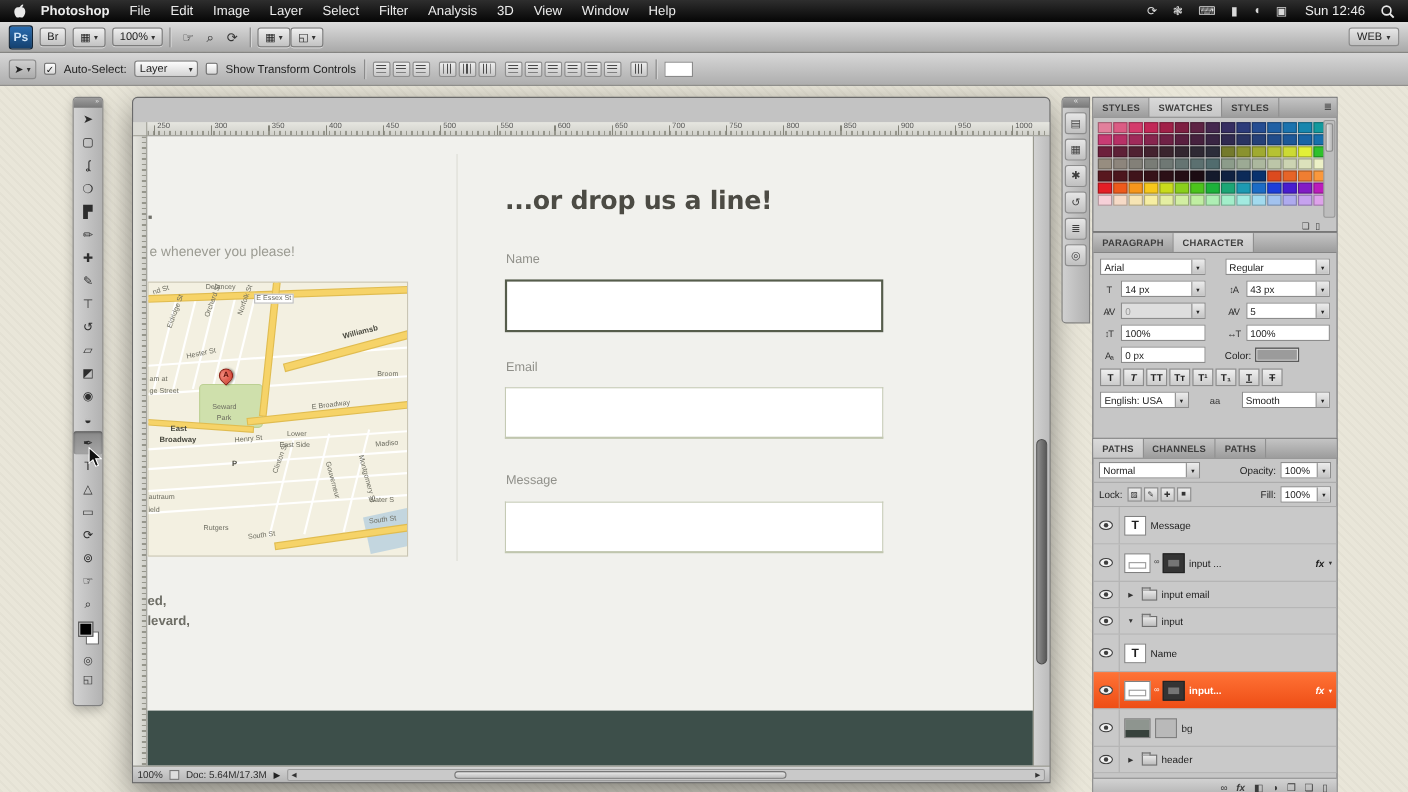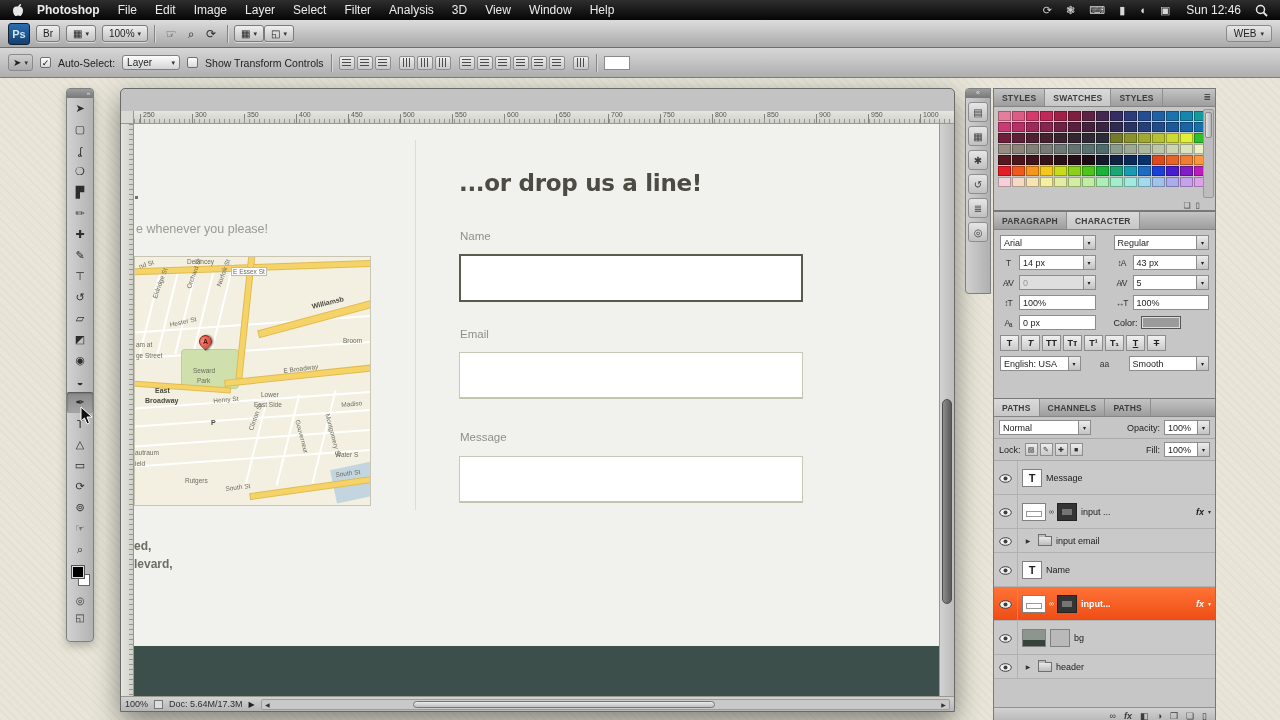--- a/index.html
+++ b/index.html
@@ -796,20 +796,31 @@
           <div class="eye-cell">
             <span><svg width="13" height="9" viewBox="0 0 13 9">
                 <ellipse cx="6.5" cy="4.5" rx="5.8" ry="3.8" fill="#f2f2f2" stroke="#3e3e3e"></ellipse>
                 <circle cx="6.5" cy="4.5" r="2" fill="#3e3e3e"></circle>
               </svg></span>
           </div>
           <span class="tri">▶</span>
           <div class="folder"></div>
           <div class="llabel">input email</div>
         </div>
+        <div class="lrow group">
+          <div class="eye-cell">
+            <span><svg width="13" height="9" viewBox="0 0 13 9">
+                <ellipse cx="6.5" cy="4.5" rx="5.8" ry="3.8" fill="#f2f2f2" stroke="#3e3e3e"></ellipse>
+                <circle cx="6.5" cy="4.5" r="2" fill="#3e3e3e"></circle>
+              </svg></span>
+          </div>
+          <span class="tri">▼</span>
+          <div class="folder"></div>
+          <div class="llabel">input</div>
+        </div>
         <div class="lrow text">
           <div class="eye-cell">
             <span><svg width="13" height="9" viewBox="0 0 13 9">
                 <ellipse cx="6.5" cy="4.5" rx="5.8" ry="3.8" fill="#f2f2f2" stroke="#3e3e3e"></ellipse>
                 <circle cx="6.5" cy="4.5" r="2" fill="#3e3e3e"></circle>
               </svg></span>
           </div>
           <div class="lthumb tthumb">T</div>
           <div class="llabel">Name</div>
         </div>

